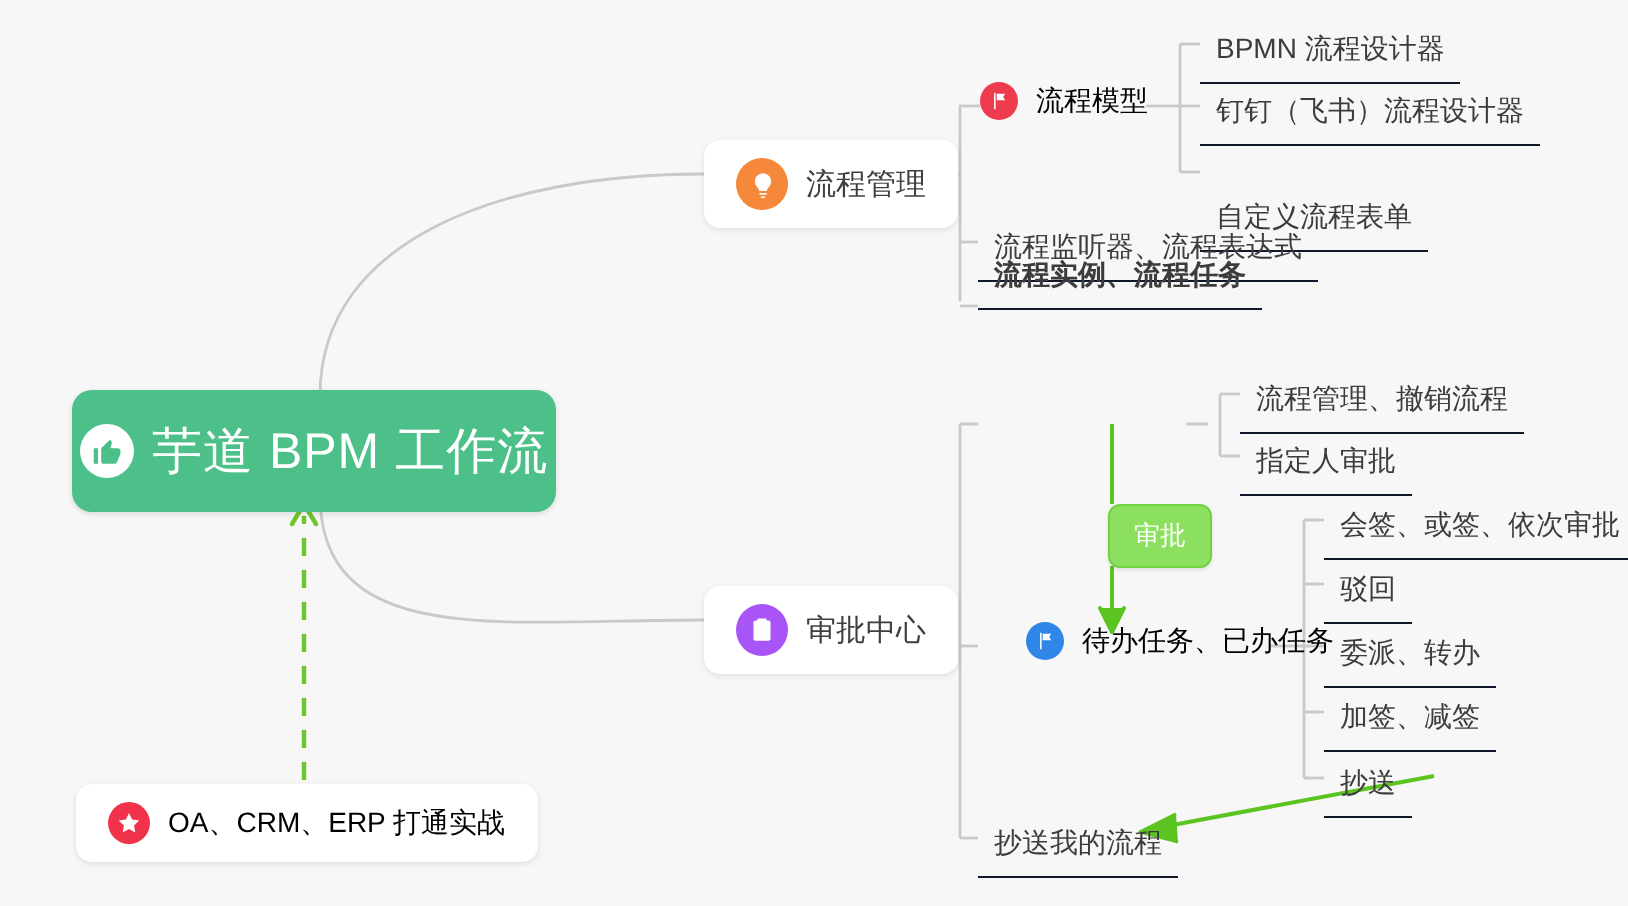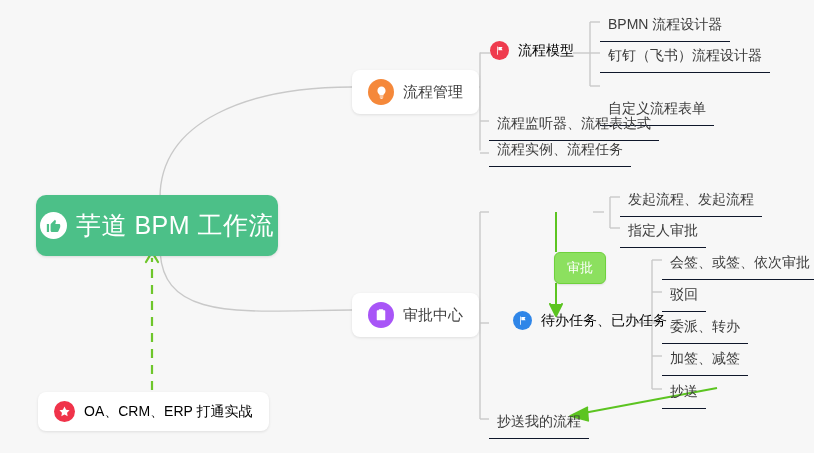--- a/index.html
+++ b/index.html
@@ -165,36 +165,36 @@
   <div class="node leaf" style="left:600px; top:41px;">
     <span>钉钉（飞书）流程设计器</span>
   </div>
   <div class="node leaf" style="left:600px; top:74px;margin-top:20px;">
     <span>自定义流程表单</span>
   </div>
 
   <div class="node leaf" style="left:489px; top:109px;">
     <span>流程监听器、流程表达式</span>
   </div>
-  <div class="node leaf" style="left:489px; top:135px;">
+  <div class="node leaf" style="left:489px; top:123px;font-weight:bold;">
     <span>流程实例、流程任务</span>
   </div>
 
   <div class="node card" style="left:352px; top:293px;">
     <span class="ico ico-lg" style="background:#a855f7;">
       <svg width="14" height="14" viewBox="0 0 24 24" fill="#ffffff">
         <path d="M9 2.2h6c.5 0 .9.4.9.9v.7h1.8c.9 0 1.6.7 1.6 1.6v14.2c0 .9-.7 1.6-1.6 1.6H6.3c-.9 0-1.6-.7-1.6-1.6V5.4c0-.9.7-1.6 1.6-1.6h1.8v-.7c0-.5.4-.9.9-.9zM8 9.6h8v1.6H8V9.6zm0 3.8h8V15H8v-1.6z"></path>
       </svg>
     </span>
     <span class="branch-lbl">审批中心</span>
   </div>
 
 
   <div class="node leaf" style="left:620px; top:185px;">
-    <span>发起流程、发起流程</span>
+    <span>流程管理、撤销流程</span>
   </div>
   <div class="node leaf" style="left:620px; top:216px;">
     <span>指定人审批</span>
   </div>
 
   <div class="pill" style="left:536px; top:252px;margin-left:18px;">
     <span>审批</span>
   </div>
 
   <div class="node" style="left:490px; top:311px;padding-left:23px;">

